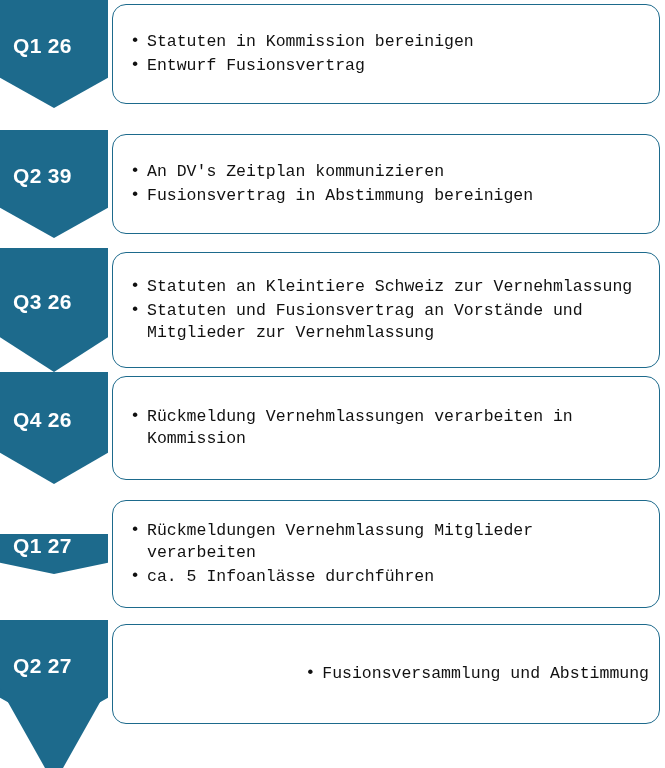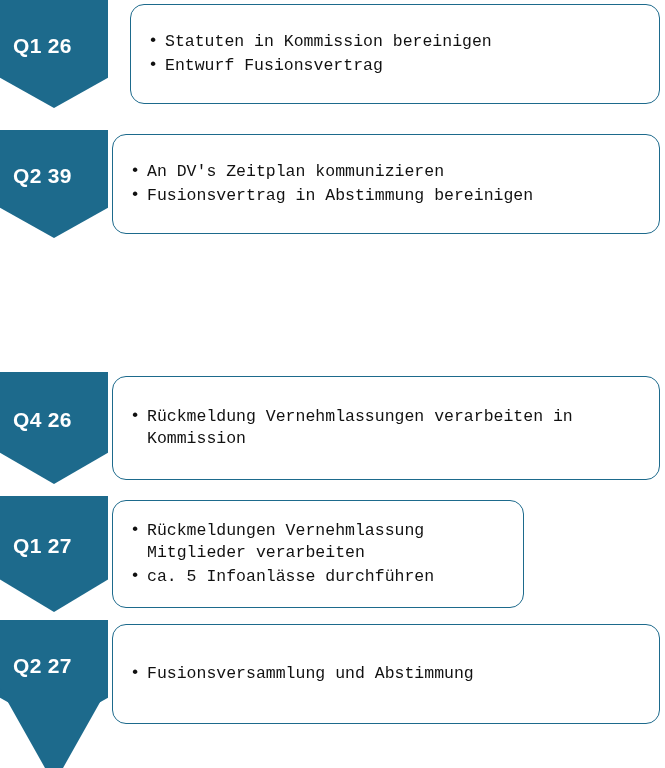--- a/index.html
+++ b/index.html
@@ -82,21 +82,21 @@
     position: absolute;
     background: #1d6a8c;
     -webkit-clip-path: polygon(0 0, 100% 0, 50% 100%);
     clip-path: polygon(0 0, 100% 0, 50% 100%);
   }
 </style>
 </head>
 <body>
 
 <div id="timeline">
-    <div class="row" style="top: 0px; height: 108px; width: 660px; gap: 18px;">
+    <div class="row" style="top: 0px; height: 108px; width: 660px;">
       <div class="chev">
         <span class="chev-label">Q1 26</span>
       </div>
       <div class="card" style="margin-top: 4px; height: 100px; margin-bottom: 4px;">
         <ul class="items">
           <li>Statuten in Kommission bereinigen</li>
           <li>Entwurf Fusionsvertrag</li>
         </ul>
       </div>
     </div>
@@ -104,45 +104,56 @@
       <div class="chev">
         <span class="chev-label">Q2 39</span>
       </div>
       <div class="card" style="margin-top: 4px; height: 100px; margin-bottom: 4px;">
         <ul class="items">
           <li>An DV's Zeitplan kommunizieren</li>
           <li>Fusionsvertrag in Abstimmung bereinigen</li>
         </ul>
       </div>
     </div>
+    <div class="row" style="top: 248px; height: 124px; width: 660px;">
+      <div class="chev">
+        <span class="chev-label">Q3 26</span>
+      </div>
+      <div class="card" style="margin-top: 4px; height: 116px; margin-bottom: 4px;">
+        <ul class="items">
+          <li>Statuten an Kleintiere Schweiz zur Vernehmlassung</li>
+          <li>Statuten und Fusionsvertrag an Vorstände und Mitglieder zur Vernehmlassung</li>
+        </ul>
+      </div>
+    </div>
     <div class="row" style="top: 372px; height: 112px; width: 660px; justify-content: space-between;">
       <div class="chev">
         <span class="chev-label">Q4 26</span>
       </div>
       <div class="card" style="margin-top: 4px; height: 104px; margin-bottom: 4px;">
         <ul class="items">
           <li>Rückmeldung Vernehmlassungen verarbeiten in Kommission</li>
         </ul>
       </div>
     </div>
-    <div class="row" style="top: 496px; height: 116px; width: 524px;">
+    <div class="row" style="top: 496px; height: 116px; width: 660px; align-items: center;">
       <div class="chev">
         <span class="chev-label">Q1 27</span>
       </div>
       <div class="card" style="margin-top: 4px; height: 108px; margin-bottom: 4px;">
         <ul class="items">
           <li>Rückmeldungen Vernehmlassung Mitglieder verarbeiten</li>
           <li>ca. 5 Infoanlässe durchführen</li>
         </ul>
       </div>
     </div>
     <div class="row" style="top: 620px; height: 108px; width: 660px;">
       <div class="chev">
         <span class="chev-label">Q2 27</span>
       </div>
-      <div class="card" style="margin-top: 4px; height: 100px; margin-bottom: 4px;">
+      <div class="card" style="margin-top: 4px; height: 100px; margin-bottom: 4px; align-items: flex-end;">
         <ul class="items">
           <li>Fusionsversammlung und Abstimmung</li>
         </ul>
       </div>
     </div>
     <div class="tail" style="left: 0px; top: 688px; width: 108px; height: 96px;"></div>
   </div>
 
 </body></html>

